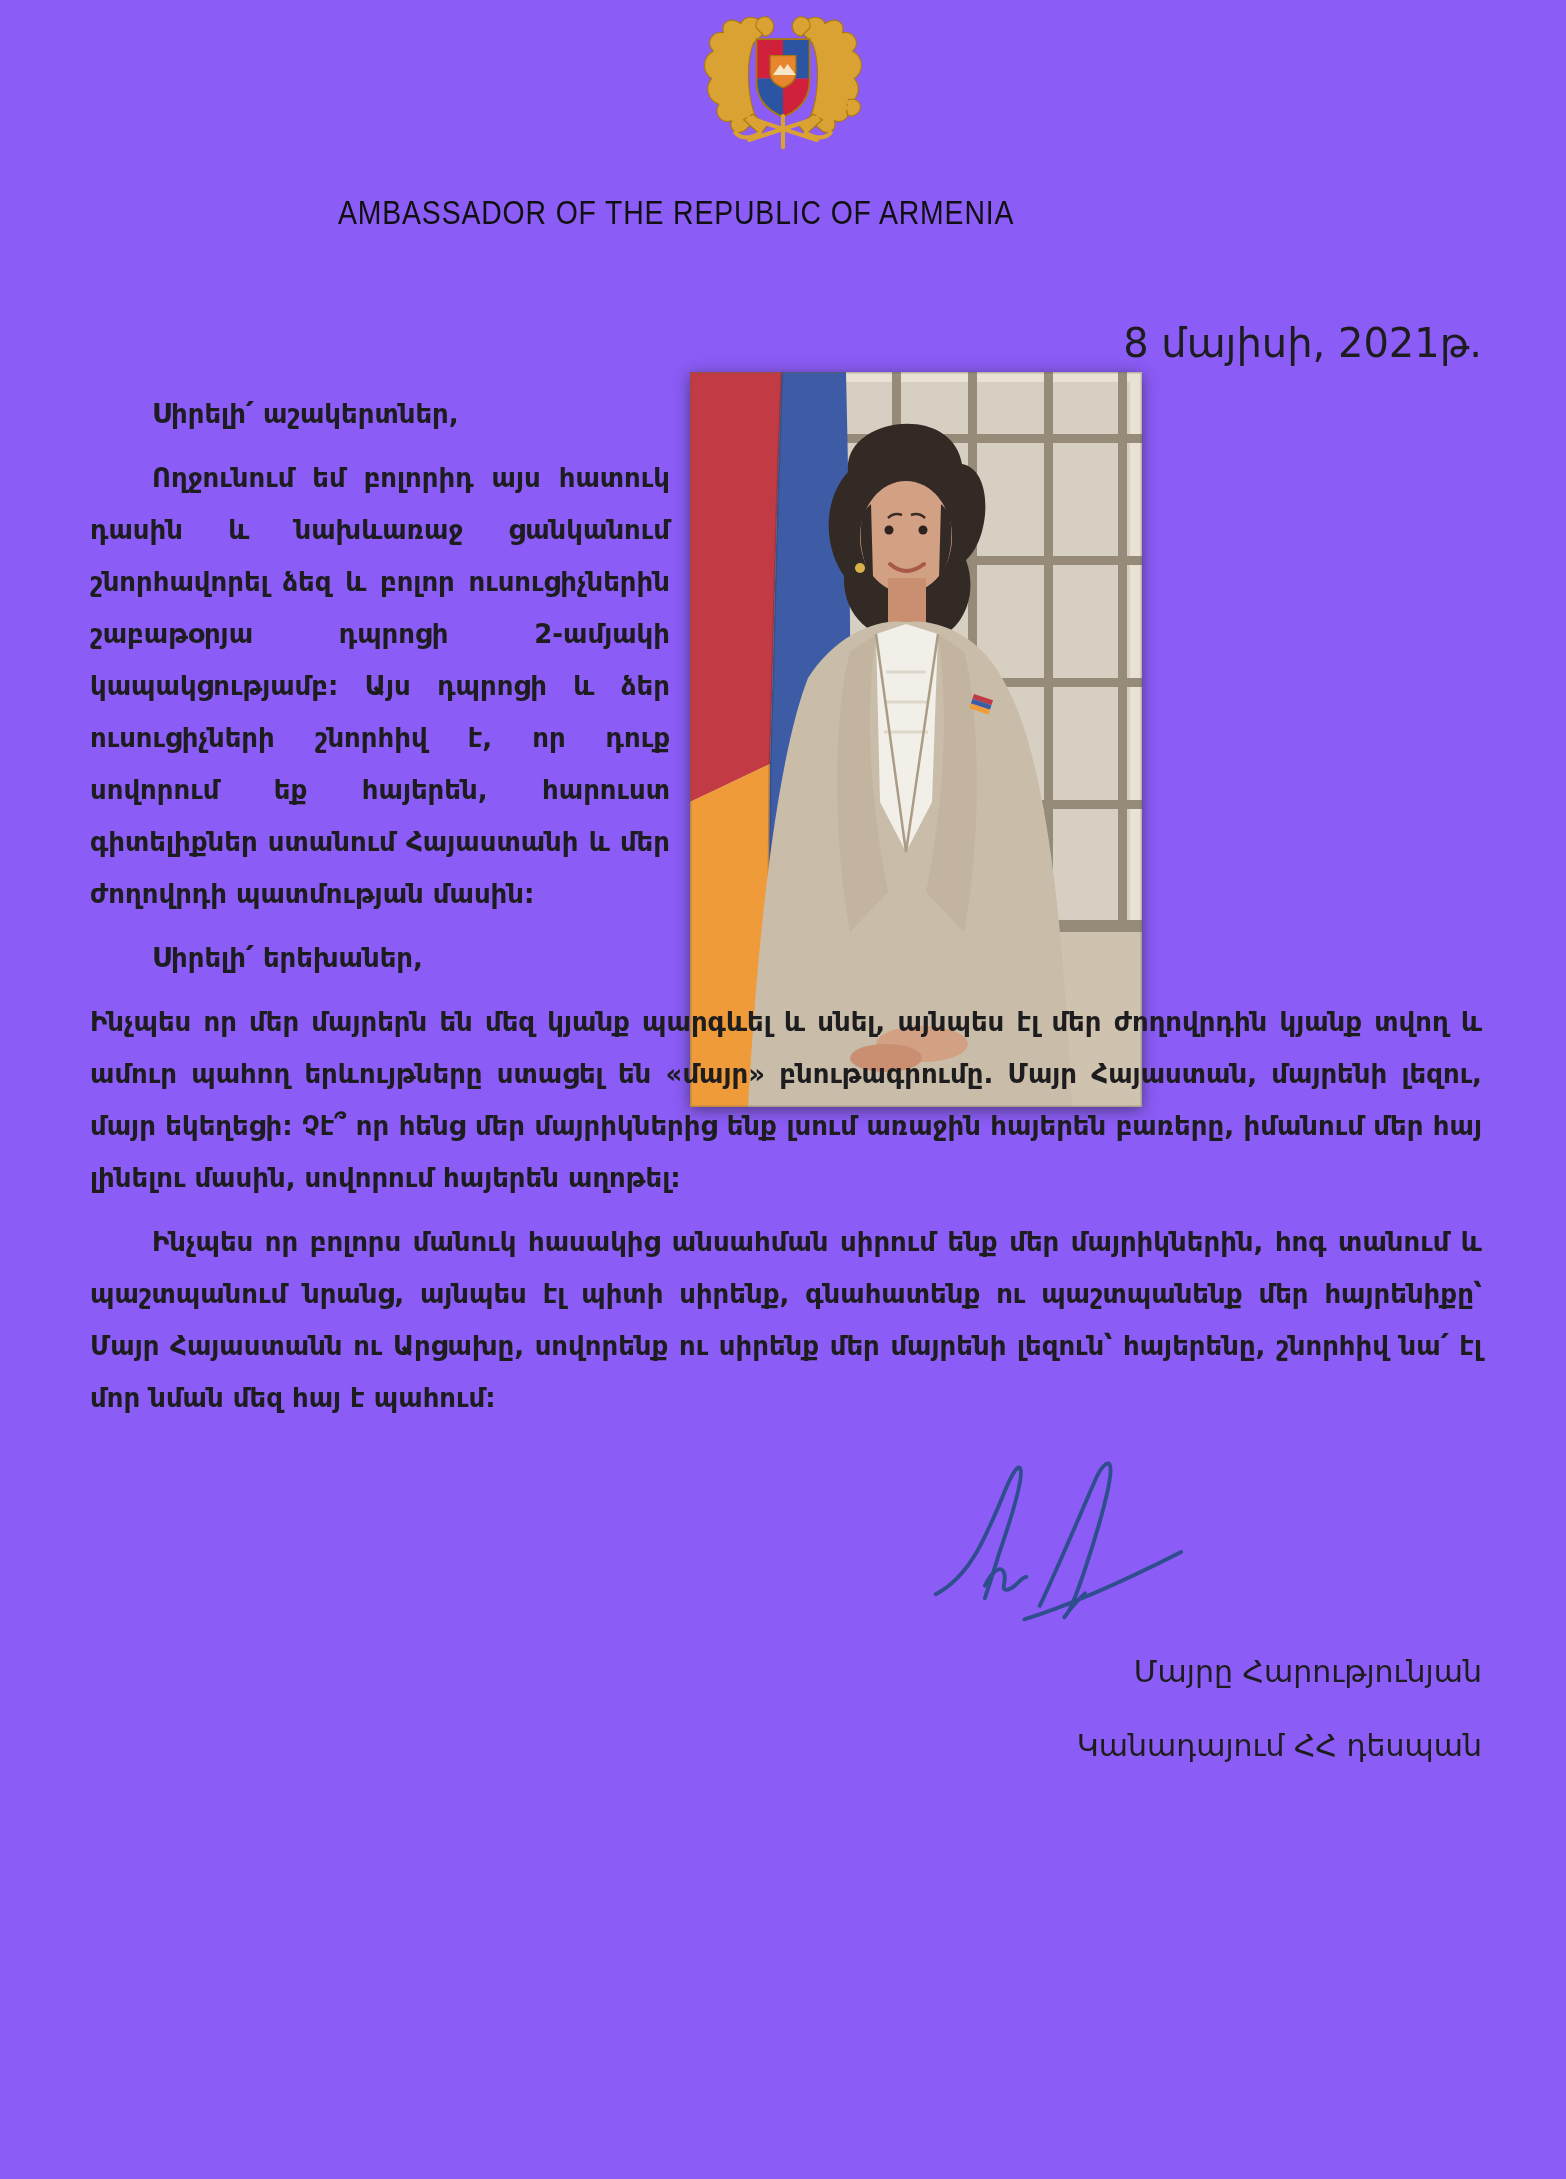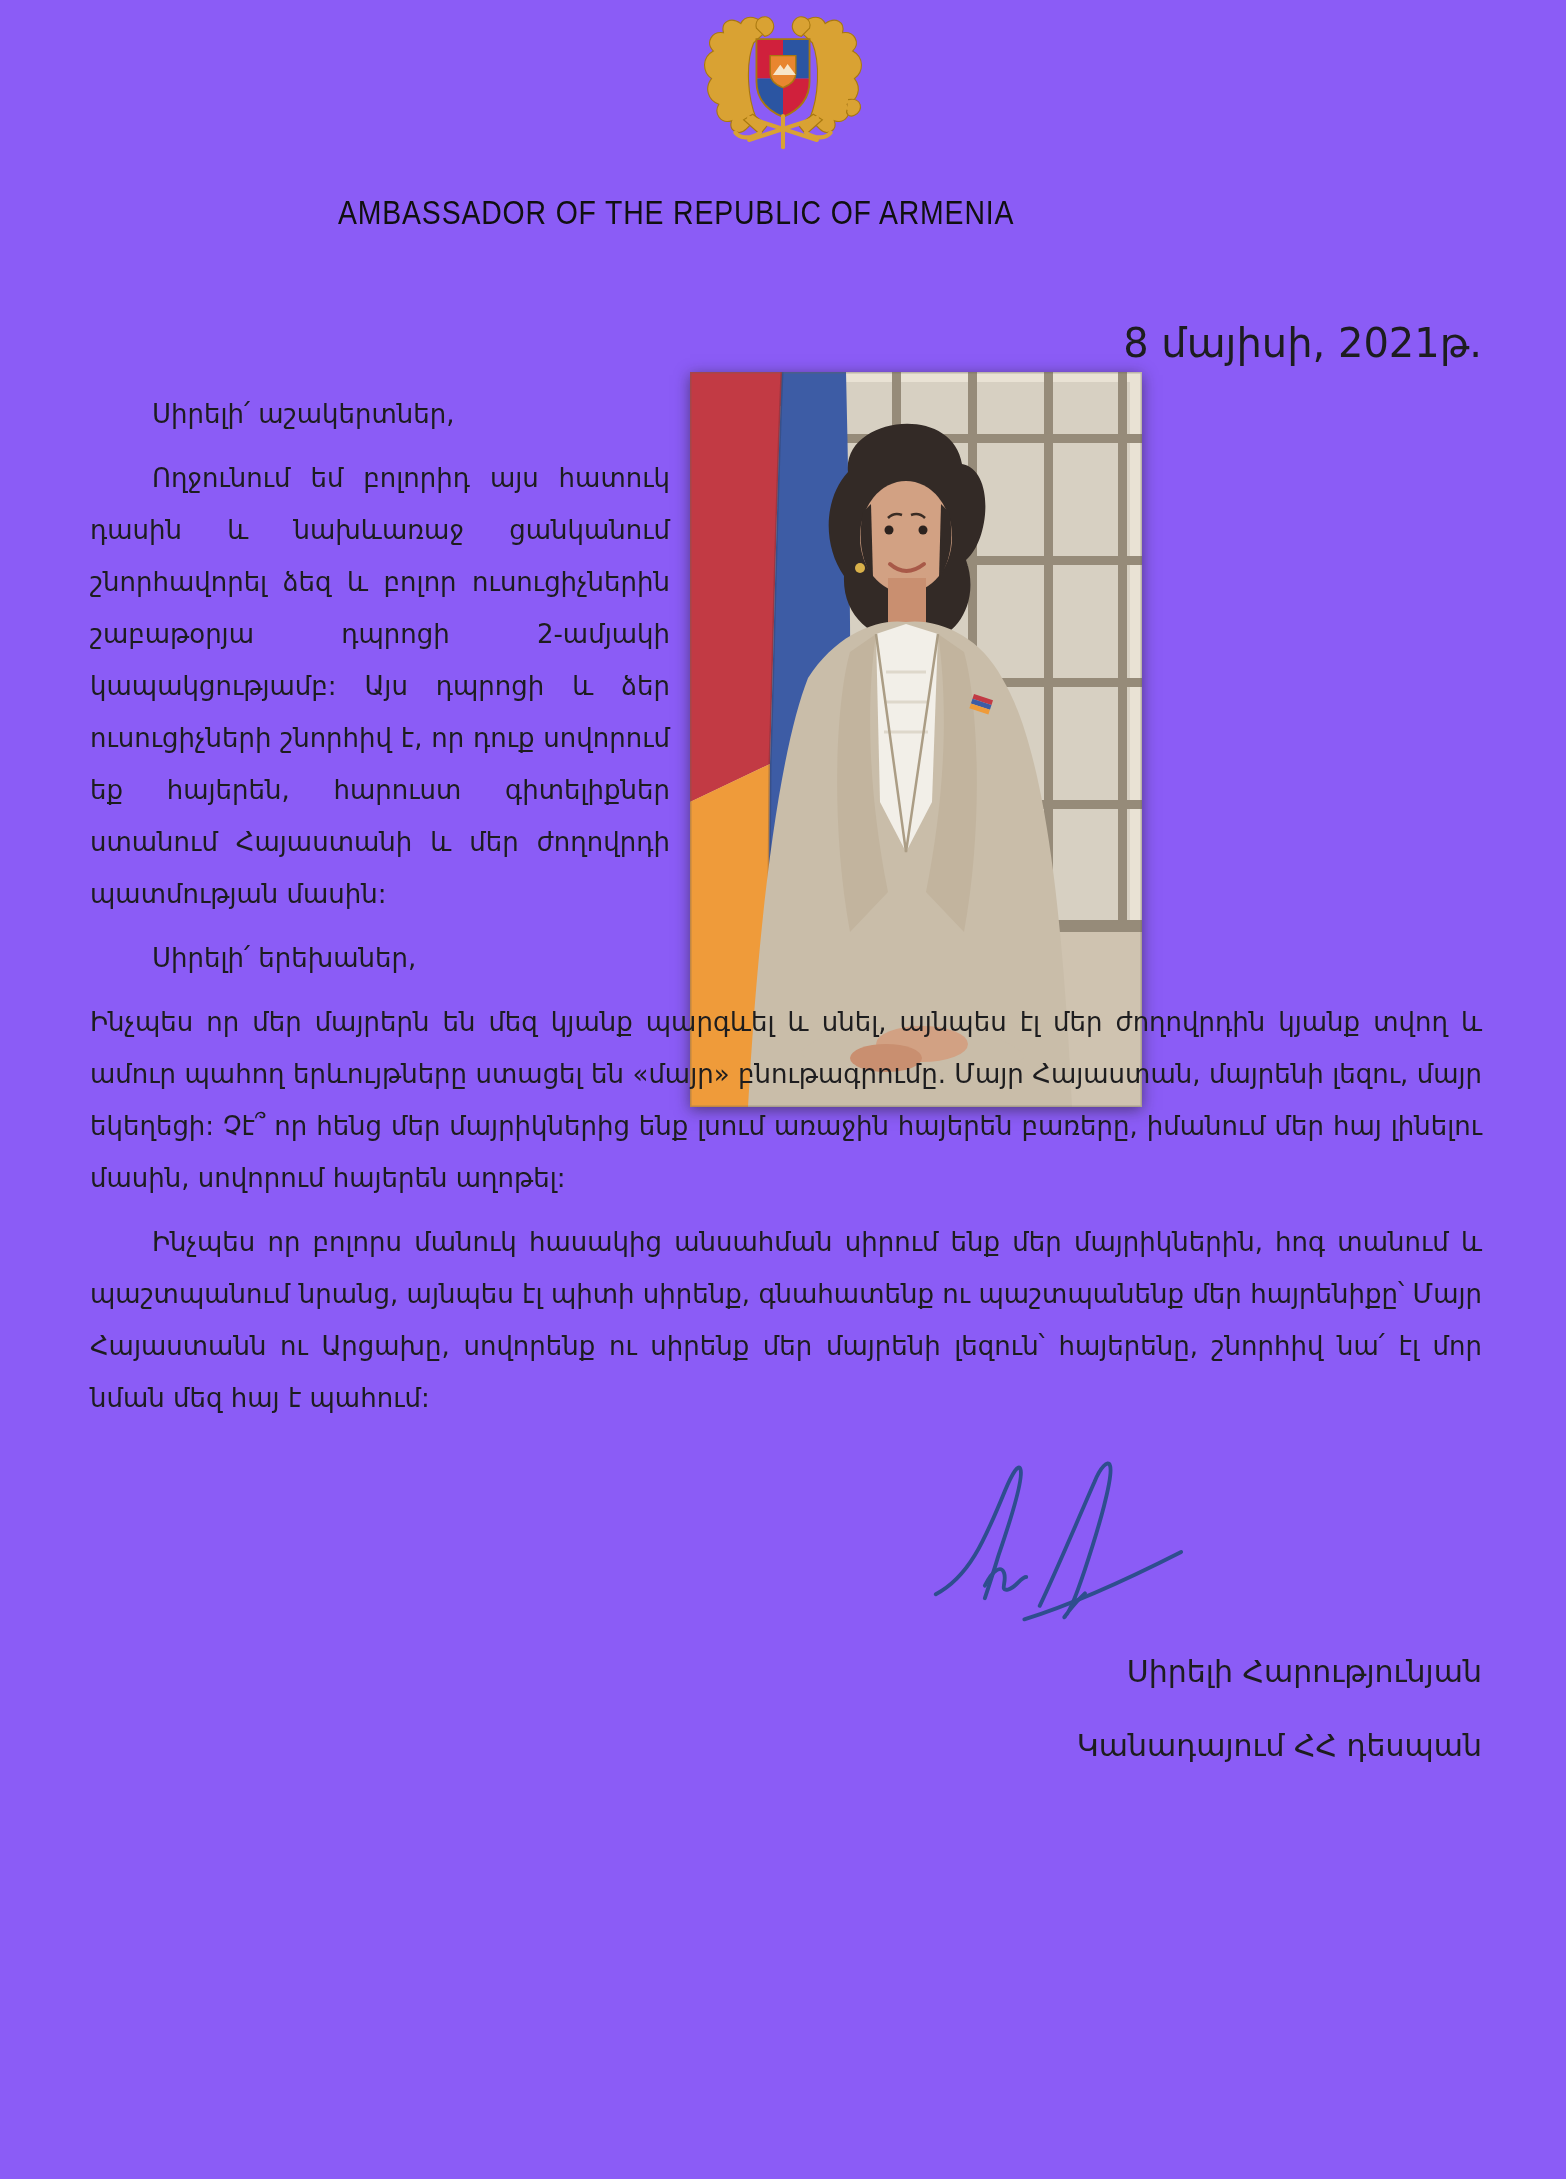--- a/index.html
+++ b/index.html
@@ -28,21 +28,21 @@
   .photo{
     position:absolute;left:690px;top:372px;width:452px;height:735px;
     box-shadow:0 3px 14px rgba(30,30,30,.55);
     background:#d3c6b4;
   }
   .photo svg{display:block;width:100%;height:100%;}
   .flow{
     position:absolute;left:90px;top:388px;width:1392px;
     font-size:26px;line-height:52px;text-align:justify;
   }
-  .flow p{margin:0 0 12px 0;}
+  .flow p{margin:0 0 12px 0;font-weight:bold;}
   .sal{text-indent:62px;width:580px;text-align:left;}
   .narrow{width:580px;}
   .wide{width:1392px;}
   .indent{text-indent:62px;}
   .sig-row{margin-top:26px;height:180px;text-align:right;padding-right:290px;}
   .sig-row svg{width:268px;height:178px;}
   .sig-name{margin-top:20px;text-align:right;font-size:30px;line-height:44px;}
   .sig-title{margin-top:30px;text-align:right;font-size:30px;line-height:44px;}
 </style>
 </head>
@@ -166,17 +166,17 @@
       <svg viewBox="0 0 270 185" aria-hidden="true">
         <g fill="none" stroke="var(--ink-blue)" stroke-width="4" stroke-linecap="round">
           <path d="M8,150 C42,132 58,96 80,42 C88,23 94,14 96,20 C99,29 86,72 73,110 C67,130 61,148 59,154"></path>
           <path d="M59,141 c8,-16 17,-22 20,-13 c3,9 -5,19 4,17 c9,-2 13,-13 19,-13"></path>
           <path d="M116,162 C136,120 161,60 173,33 C179,18 187,10 189,16 C193,27 177,82 163,124 C155,148 147,168 143,172 C137,180 150,161 163,149"></path>
           <path d="M100,176 C152,160 204,136 263,106"></path>
         </g>
       </svg>
     </div>
 
-    <div class="sig-name">Սիրելի Հարությունյան</div>
+    <div class="sig-name">Մայրը Հարությունյան</div>
     <div class="sig-title">Կանադայում ՀՀ դեսպան</div>
   </div>
 
 </div>
 
 </body></html>

